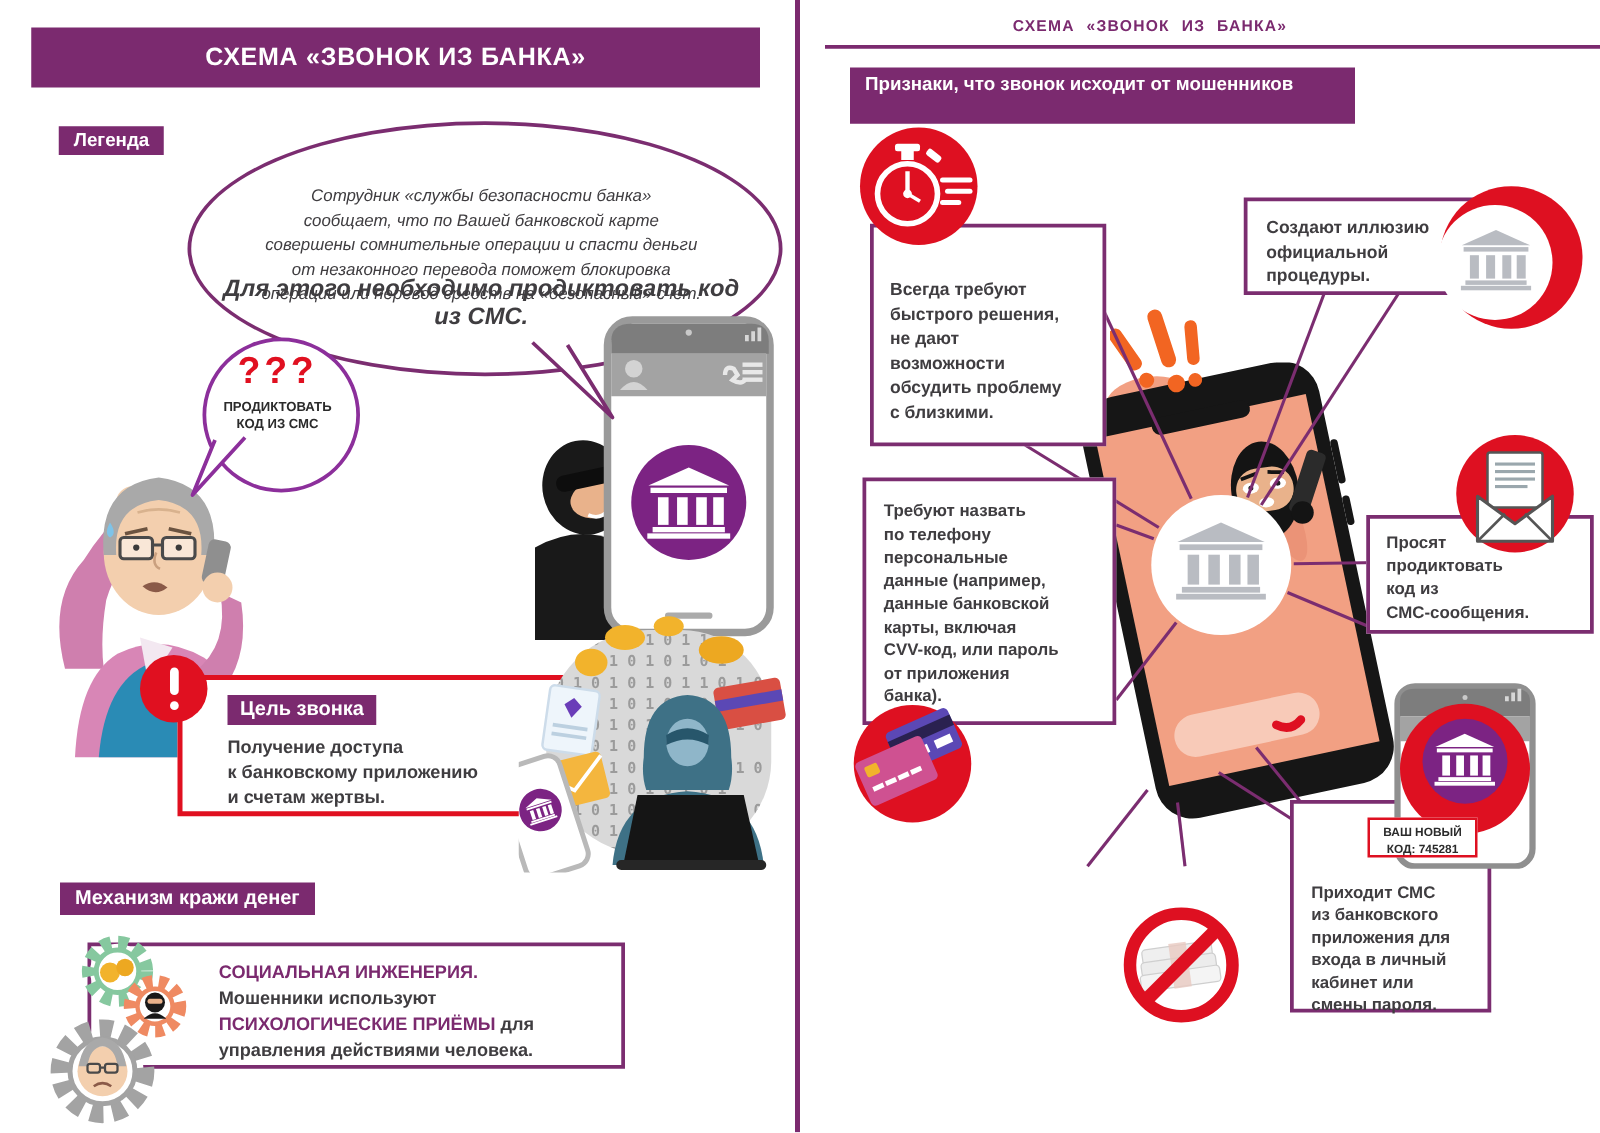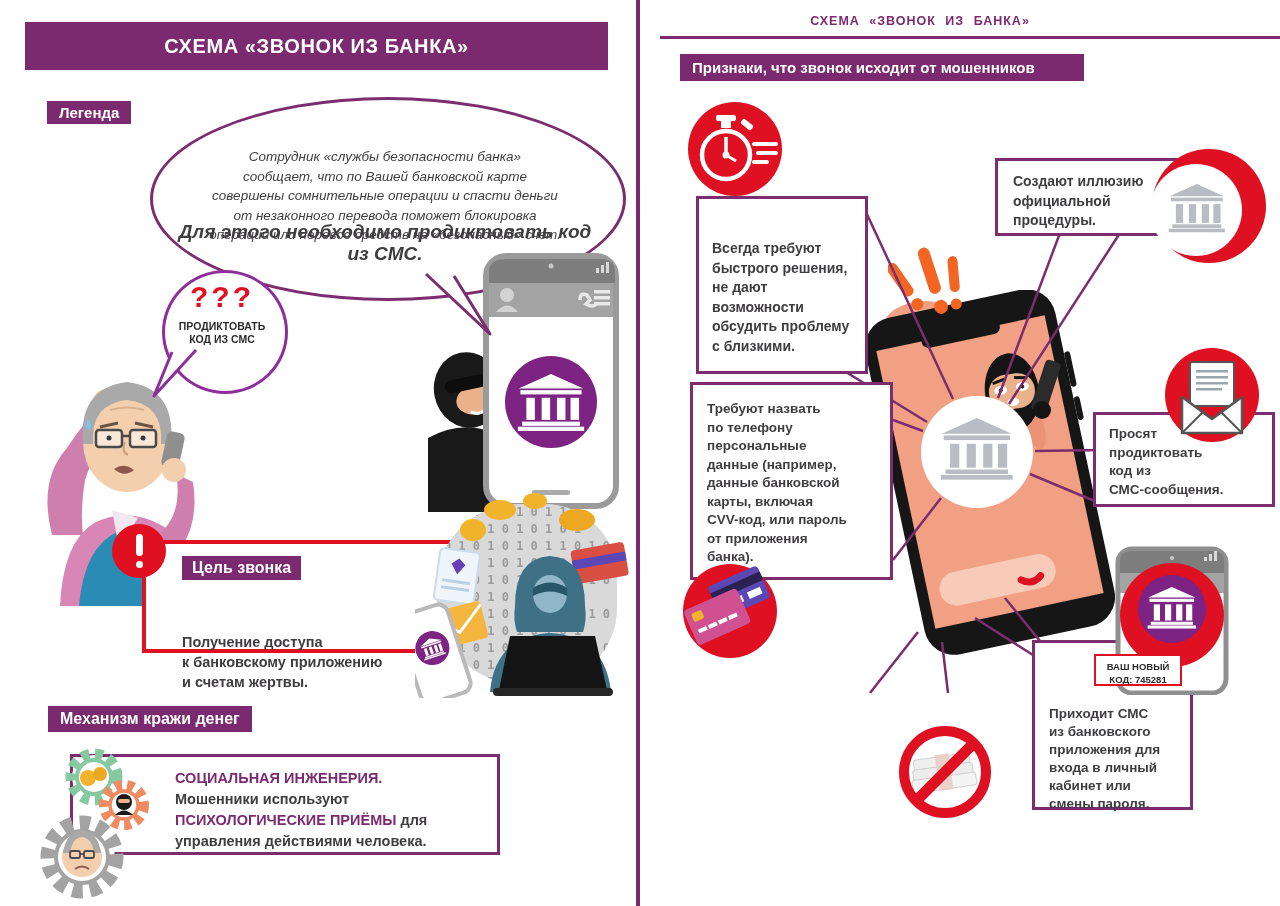--- a/index.html
+++ b/index.html
@@ -116,21 +116,21 @@
     <use href="#bank" fill="#fff" transform="translate(89,124) scale(0.85)"></use>
     <rect x="104" y="240" width="38" height="5" rx="2.5" fill="#ababab"></rect>
   </svg>
 
   <div class="abs" style="left:142px;top:540px;width:330px;height:113px;border:4px solid #e01020;z-index:2;box-sizing:border-box;background:#fff;"></div>
   <div class="abs" style="left:112px;top:524px;width:54px;height:54px;border-radius:50%;background:#e01020;z-index:3;">
     <div class="abs" style="left:24px;top:10px;width:7px;height:22px;border-radius:4px;background:#fff;"></div>
     <div class="abs" style="left:24px;top:37px;width:7px;height:7px;border-radius:50%;background:#fff;"></div>
   </div>
   <div class="abs chip" style="left:182px;top:556px;padding:3px 10px;font-size:16px;z-index:3;">Цель звонка</div>
-  <div class="abs pre dark" style="left:182px;top:588px;font-size:14.5px;font-weight:bold;line-height:20px;z-index:3;margin-top:44px;">Получение доступа
+  <div class="abs pre dark" style="left:182px;top:588px;font-size:14.5px;font-weight:bold;line-height:20px;z-index:3;">Получение доступа
 к банковскому приложению
 и счетам жертвы.</div>
 
   <div class="abs" style="left:415px;top:490px;width:215px;height:208px;z-index:3;">
     <div class="abs" style="left:22px;top:14px;width:180px;height:180px;border-radius:45% 40% 42% 46%;overflow:hidden;background:#d9d9d9;
                 color:#9b9b9b;font-family:'DejaVu Sans Mono',monospace;font-weight:bold;font-size:12px;line-height:17px;text-align:center;">
       <div class="pre">0 1 0 1 0 1 0 1 1 0 1 0 0 1 0 1 0 1 0 1</div>
       <div class="pre">0 1 0 1 0 1 0 1 1 0 1 0 0 1 0 1 0 1 0 1</div>
       <div class="pre">0 1 0 1 0 1 0 1 1 0 1 0 0 1 0 1 0 1 0 1</div>
       <div class="pre">0 1 0 1 0 1 0 1 1 0 1 0 0 1 0 1 0 1 0 1</div>
@@ -200,21 +200,21 @@
     <rect x="54" y="109" width="10" height="7" rx="2" fill="none" stroke="#4a4a4a" stroke-width="1.8"></rect>
     <line x1="50" y1="112" x2="54" y2="112" stroke="#4a4a4a" stroke-width="1.8"></line>
     <path d="M45,127 q7,-5 14,0" stroke="#8a5a48" stroke-width="2" fill="none"></path>
   </svg>
 
   <div class="abs" style="left:636px;top:0;width:4px;height:906px;background:#7b2a6f;z-index:1;"></div>
 
   <div class="abs" style="left:700px;top:14px;width:440px;text-align:center;color:#7b2a6f;font-weight:bold;
               font-size:12.5px;letter-spacing:1px;word-spacing:5px;z-index:2;">СХЕМА «ЗВОНОК ИЗ БАНКА»</div>
   <div class="abs" style="left:660px;top:36px;width:620px;height:2.5px;background:#7b2a6f;z-index:2;"></div>
-  <div class="abs" style="left:680px;top:54px;width:392px;height:27px;background:#7b2a6f;color:#fff;font-weight:bold;
+  <div class="abs" style="left:680px;top:54px;width:392px;height:45px;background:#7b2a6f;color:#fff;font-weight:bold;
               font-size:15px;line-height:27px;padding-left:12px;z-index:2;">Признаки, что звонок исходит от мошенников</div>
 
   <svg class="abs" style="left:0;top:0;z-index:3" width="1280" height="906" viewBox="0 0 1280 906">
     <g stroke="#7b2d70" stroke-width="2.5" fill="none">
       <path d="M865,210 L953,399"></path>
         <path d="M820,356 L927,422"></path>
       <path d="M1060,233 L998,398"></path>
         <path d="M1120,233 L1009,404"></path>
       <path d="M893,420 L923,431"></path>
         <path d="M893,560 L941,498"></path>
@@ -288,21 +288,21 @@
         </g>
       <line x1="38" y1="53" x2="38" y2="35" stroke="#fff" stroke-width="3.5"></line>
       <line x1="38" y1="53" x2="48" y2="59" stroke="#fff" stroke-width="3"></line>
       <circle cx="38" cy="53" r="3.5" fill="#fff"></circle>
       <rect x="64" y="40" width="26" height="4" rx="2" fill="#fff"></rect>
       <rect x="68" y="49" width="22" height="4" rx="2" fill="#fff"></rect>
       <rect x="64" y="58" width="17" height="4" rx="2" fill="#fff"></rect>
     </svg>
   </div>
 
-  <div class="sign-box" style="left:696px;top:196px;width:172px;height:178px;padding:40px 6px 4px 13px;">Всегда требуют
+  <div class="sign-box" style="left:696px;top:179px;width:189px;height:178px;padding:40px 6px 4px 13px;">Всегда требуют
 быстрого решения,
 не дают
 возможности
 обсудить проблему
 с близкими.</div>
   <div class="sign-box" style="left:995px;top:158px;width:243px;height:78px;padding:11px 6px 0 15px;">Создают иллюзию
 официальной
 процедуры.</div>
   <div class="sign-box" style="left:690px;top:382px;width:203px;height:198px;padding:15px 4px 0 14px;font-size:13.5px;line-height:18.5px;">Требуют назвать
 по телефону

